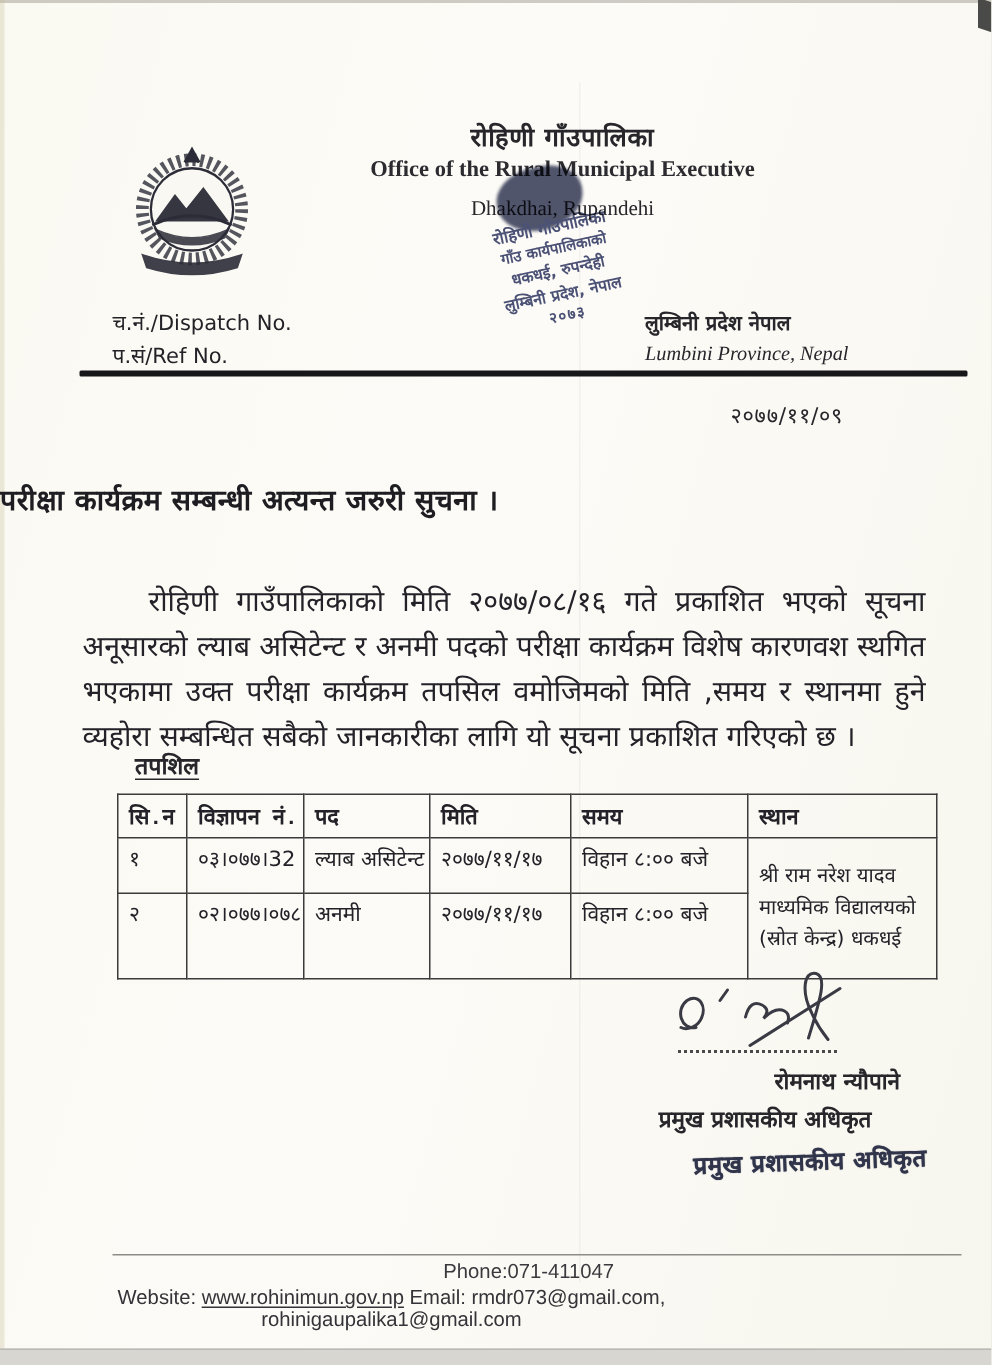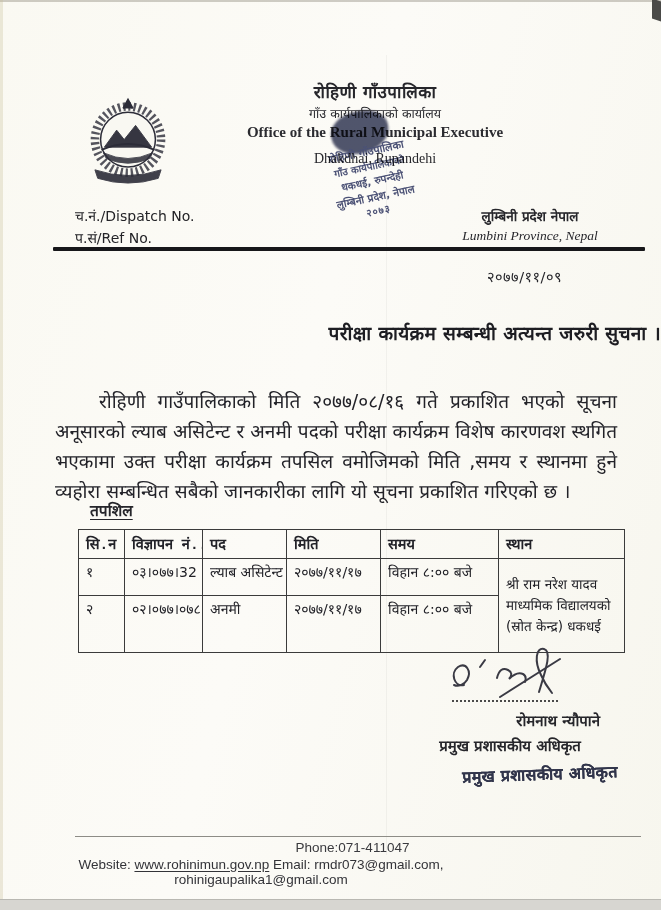--- a/index.html
+++ b/index.html
@@ -40,30 +40,30 @@
     background:#2e3352; border-radius:50% 46% 55% 50%; filter:blur(1.2px); opacity:.92;
   }
   .stamp .s-lines { position:absolute; top:34px; left:0; width:100%; font-weight:bold; }
   .stamp .s1 { font-size:11px; }
   .stamp .s2 { font-size:10px; }
   .stamp .s3 { font-size:10.5px; }
   .stamp .s4 { font-size:10.5px; }
   .stamp .s5 { font-size:10px; letter-spacing:1px; }
 
   .refblock { left:75px; top:206px; font-size:14px; line-height:1.55; color:#232327; }
-  .provblock { left:430px; top:206px; width:200px; text-align:center; line-height:1.5; }
+  .provblock { left:430px; top:206px; width:200px; line-height:1.5; }
   .prov-np { font-size:13.5px; font-weight:600; }
   .prov-en { font-size:13.5px; font-style:italic; }
 
   .rule { left:53px; top:247px; width:592px; height:4px; background:#17171a; border-radius:1px; }
 
   .datefield { left:487px; top:266px; font-size:14.5px; letter-spacing:.5px; }
 
   .title {
-    left:0; top:320px; width:661px; text-align:right;
+    left:0; top:320px; width:661px; text-align:left;
     font-size:19px; font-weight:bold; letter-spacing:.3px; color:#1d1d22;
   }
 
   .body-par {
     left:55px; top:386px; width:562px;
     font-size:19px; line-height:30px; text-align:justify; text-indent:44px;
     color:#222228;
   }
 
   .tapasil { left:90px; top:499px; font-size:15.5px; font-weight:bold; text-decoration:underline; text-underline-offset:3px; }
@@ -120,21 +120,20 @@
         <path d="M30,54 L43,36 L51,46 L63,31 L80,54 Z" fill="#2c2c38" opacity=".95"></path>
         <path d="M27,57 Q55,44 83,57" stroke-width="2"></path>
         <path d="M29,60 Q55,72 81,60 L78,66 Q55,76 32,66 Z" fill="#2c2c38" opacity=".85"></path>
         <path d="M20,78 Q55,90 90,78 l-3,9 Q55,97 23,87 Z" fill="#2c2c38" opacity=".9"></path>
       </g>
     </svg>
   </div>
 
   <div class="abs hdr-center">
     <div class="hdr-np1 dev">रोहिणी गाँउपालिका</div>
-    <div class="hdr-np2 dev">गाँउ कार्यपालिकाको कार्यालय</div>
     <div class="hdr-en2 serif">Office of the Rural Municipal Executive</div>
     <div class="hdr-en3 serif">Dhakdhai, Rupandehi</div>
   </div>
 
   <div class="abs stamp dev">
     <div class="blob"></div>
     <div class="s-lines">
       <div class="s1">रोहिणी गाँउपालिका</div>
       <div class="s2">गाँउ कार्यपालिकाको</div>
       <div class="s3">धकधई, रुपन्देही</div>

